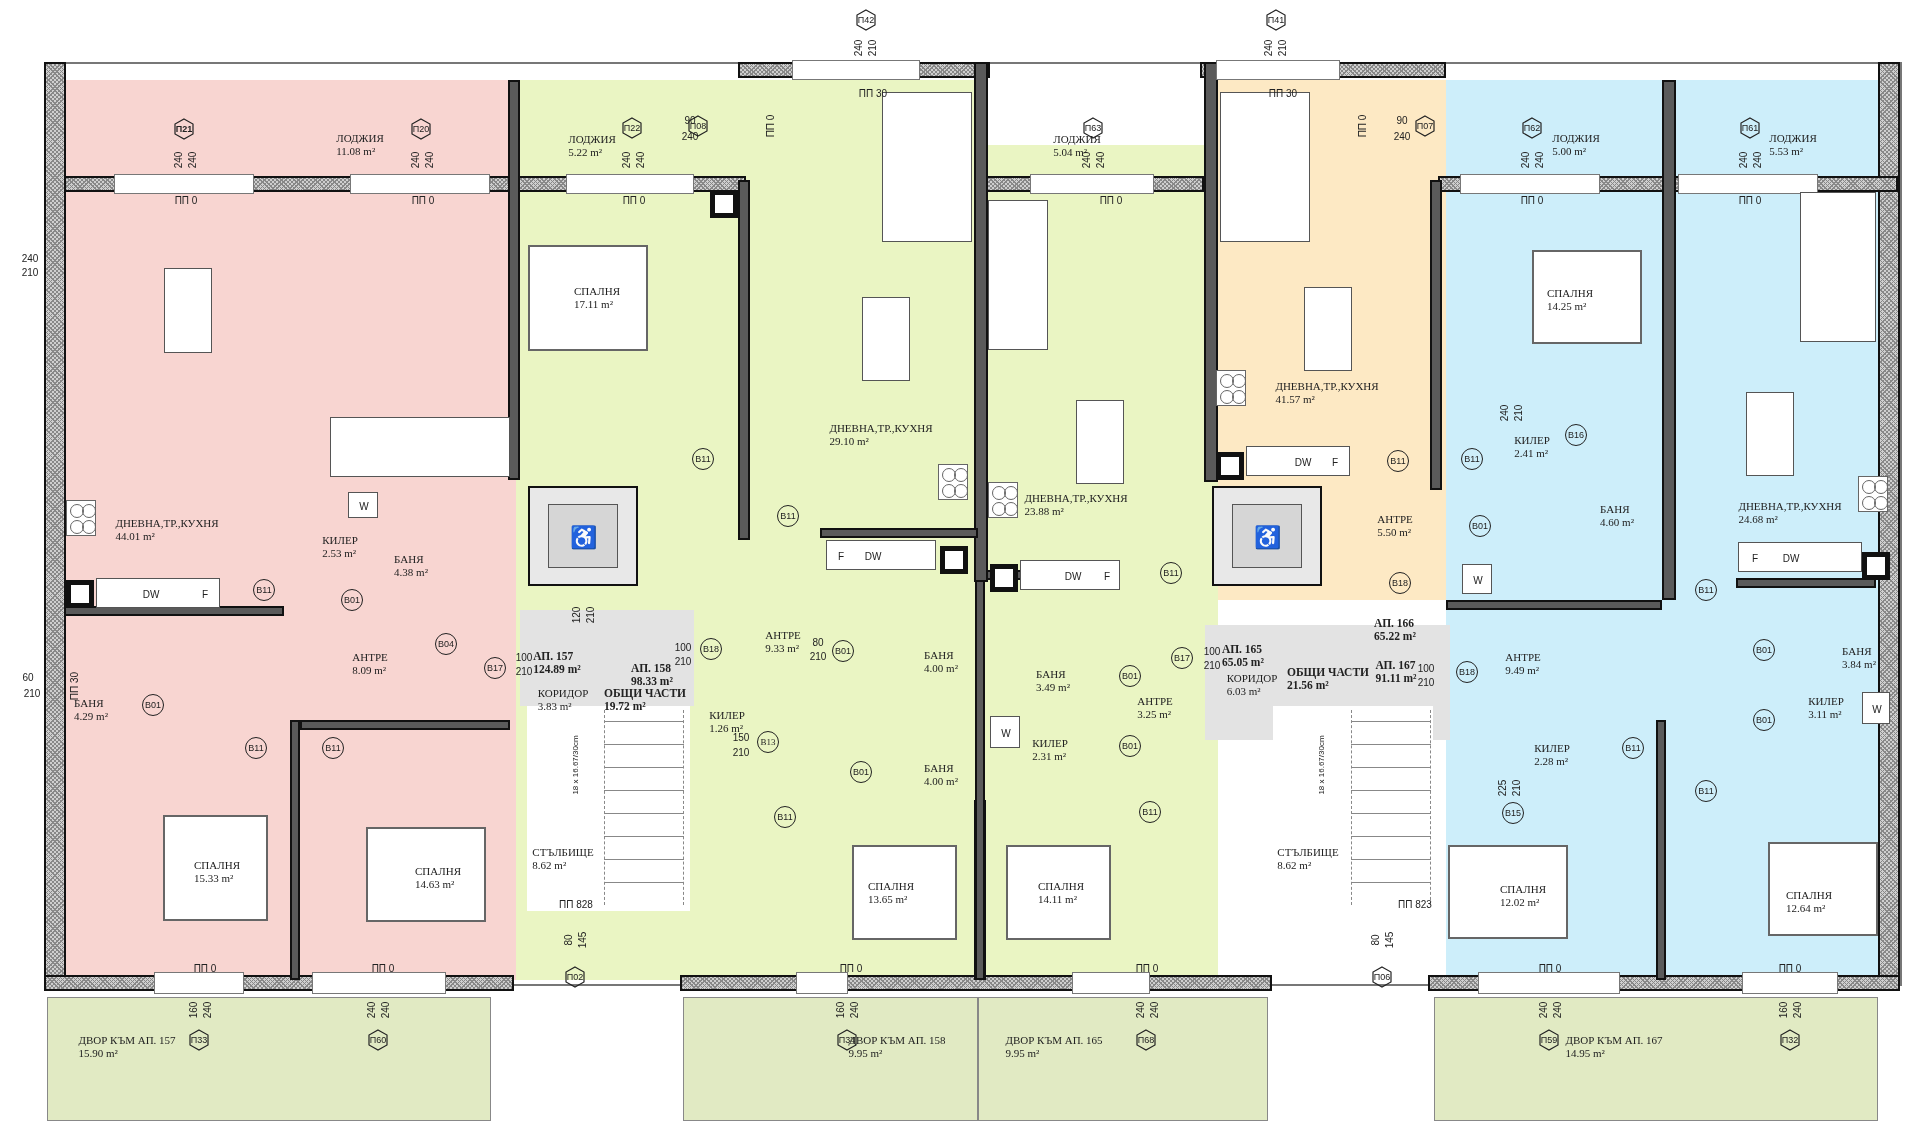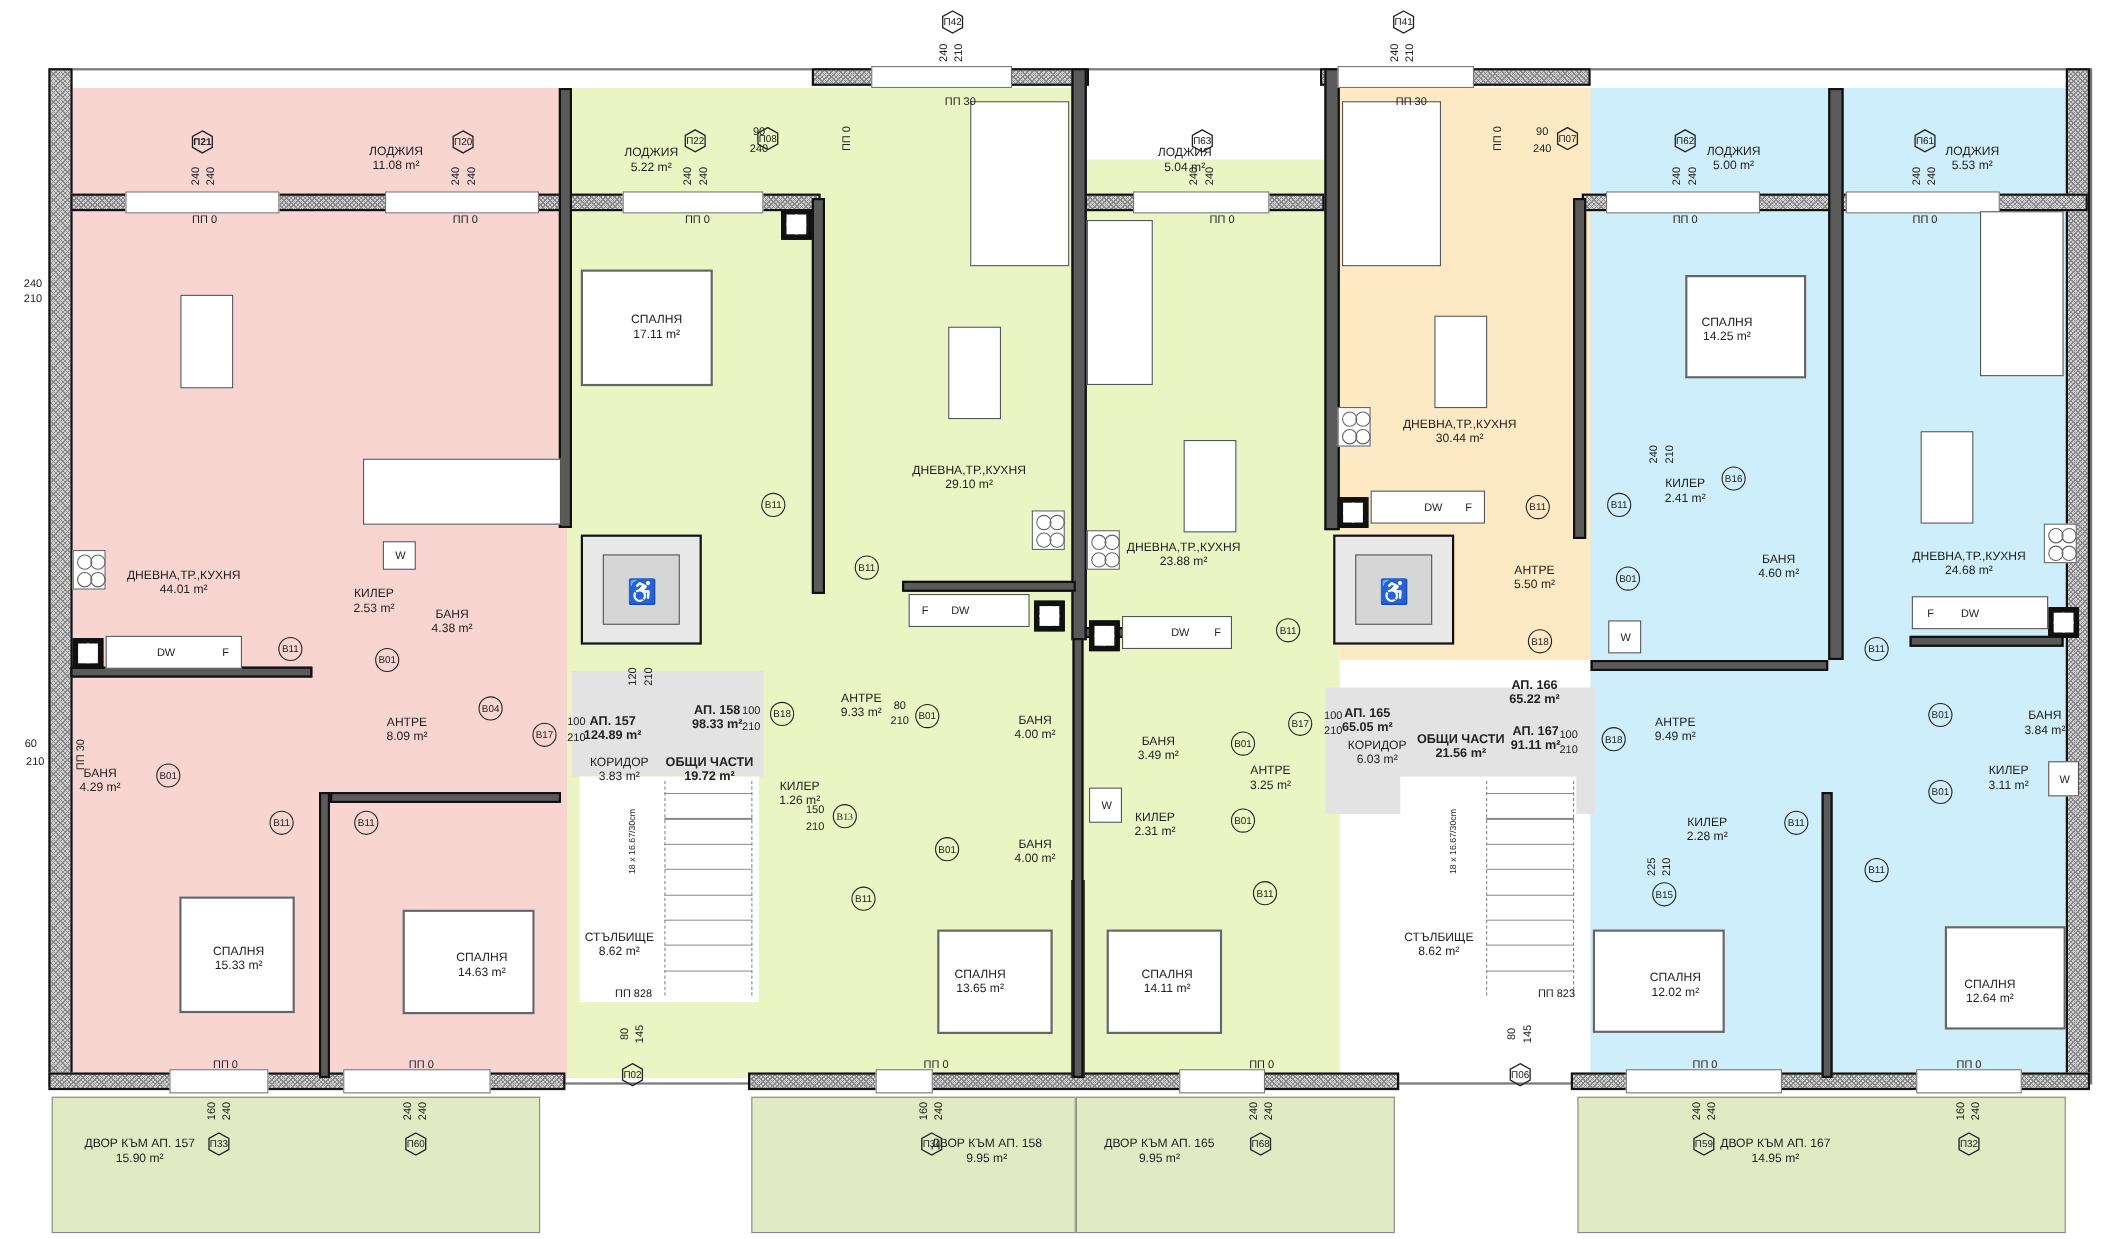--- a/index.html
+++ b/index.html
@@ -1,19 +1,19 @@
 <!DOCTYPE html>
 <html><head>
 <meta charset="utf-8">
 <style>
   html,body{margin:0;padding:0;background:#fff;}
   body{width:1920px;height:1126px;position:relative;overflow:hidden;font-family:"Liberation Sans",sans-serif;color:#222;}
   #plan{position:absolute;left:0;top:0;width:1920px;height:1126px;}
   .zone{position:absolute;box-sizing:border-box;}
-  .lbl{position:absolute;text-align:center;font-size:11px;line-height:13px;white-space:nowrap;transform:translate(-50%,-50%);}
+  .lbl{position:absolute;text-align:left;font-size:11px;line-height:13px;white-space:nowrap;transform:translate(-50%,-50%);font-family:Liberation Serif, serif;}
   .lbl .a{display:block;}
   .lbl.bold{font-weight:bold;font-size:11.5px;}
   .wall{position:absolute;background:#5a5a5a;border:2px solid #111;box-sizing:border-box;}
   .hatch{position:absolute;box-sizing:border-box;border:2px solid #111;
     background-color:#cfcfcf;
     background-image:repeating-linear-gradient(45deg,#888 0 1px,transparent 1px 3px),repeating-linear-gradient(-45deg,#888 0 1px,transparent 1px 3px);}
   .hex{position:absolute;width:22px;height:22px;transform:translate(-50%,-50%);}
   .hex svg{width:22px;height:22px;display:block}
   .hex span{position:absolute;left:0;top:0;width:22px;height:22px;line-height:22px;text-align:center;font-size:9px;}
   .circ{position:absolute;width:22px;height:22px;border:1.2px solid #222;border-radius:50%;box-sizing:border-box;transform:translate(-50%,-50%);font-size:9px;line-height:20px;text-align:center;background:transparent;}
@@ -270,21 +270,21 @@
   <div class="lbl" style="left:881px;top:435px;">
       <span class="a">ДНЕВНА,ТР.,КУХНЯ</span>
       <span class="a">29.10 m²</span>
     </div>
   <div class="lbl" style="left:1076px;top:505px;">
       <span class="a">ДНЕВНА,ТР.,КУХНЯ</span>
       <span class="a">23.88 m²</span>
     </div>
   <div class="lbl" style="left:1327px;top:393px;">
       <span class="a">ДНЕВНА,ТР.,КУХНЯ</span>
-      <span class="a">30.44 m²</span>
+      <span class="a">41.57 m²</span>
     </div>
   <div class="lbl" style="left:1570px;top:300px;">
       <span class="a">СПАЛНЯ</span>
       <span class="a">14.25 m²</span>
     </div>
   <div class="lbl" style="left:1790px;top:513px;">
       <span class="a">ДНЕВНА,ТР.,КУХНЯ</span>
       <span class="a">24.68 m²</span>
     </div>
 
@@ -399,21 +399,21 @@
     </div>
   <div class="lbl" style="left:1809px;top:902px;">
       <span class="a">СПАЛНЯ</span>
       <span class="a">12.64 m²</span>
     </div>
 
   <div class="lbl bold" style="left:557px;top:663px;">
       <span class="a">АП. 157</span>
       <span class="a">124.89 m²</span>
     </div>
-  <div class="lbl bold" style="left:652px;top:653px;">
+  <div class="lbl bold" style="left:652px;top:675px;">
       <span class="a">АП. 158</span>
       <span class="a">98.33 m²</span>
     </div>
   <div class="lbl bold" style="left:1243px;top:656px;">
       <span class="a">АП. 165</span>
       <span class="a">65.05 m²</span>
     </div>
   <div class="lbl bold" style="left:1395px;top:630px;">
       <span class="a">АП. 166</span>
       <span class="a">65.22 m²</span>

